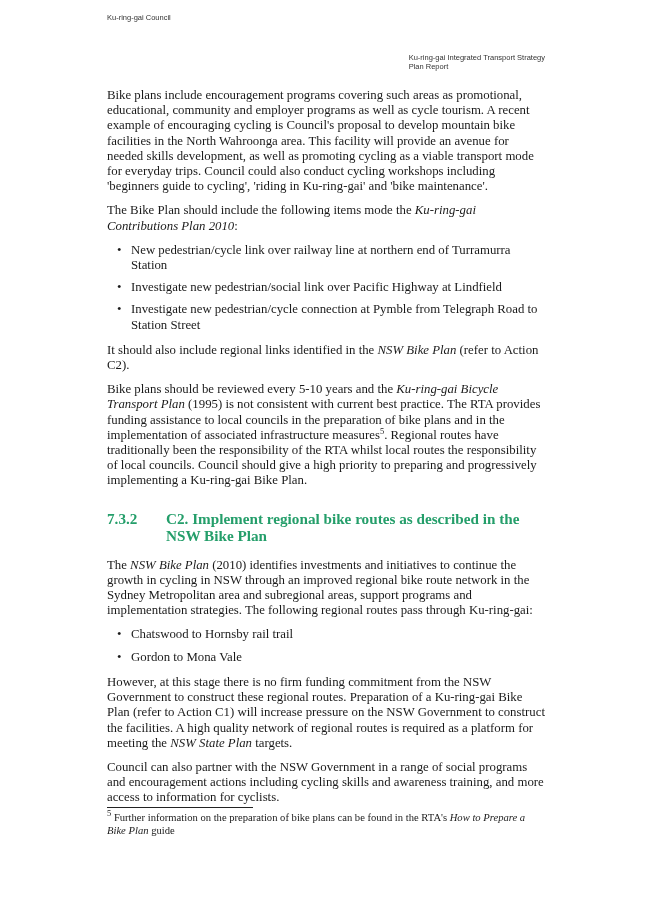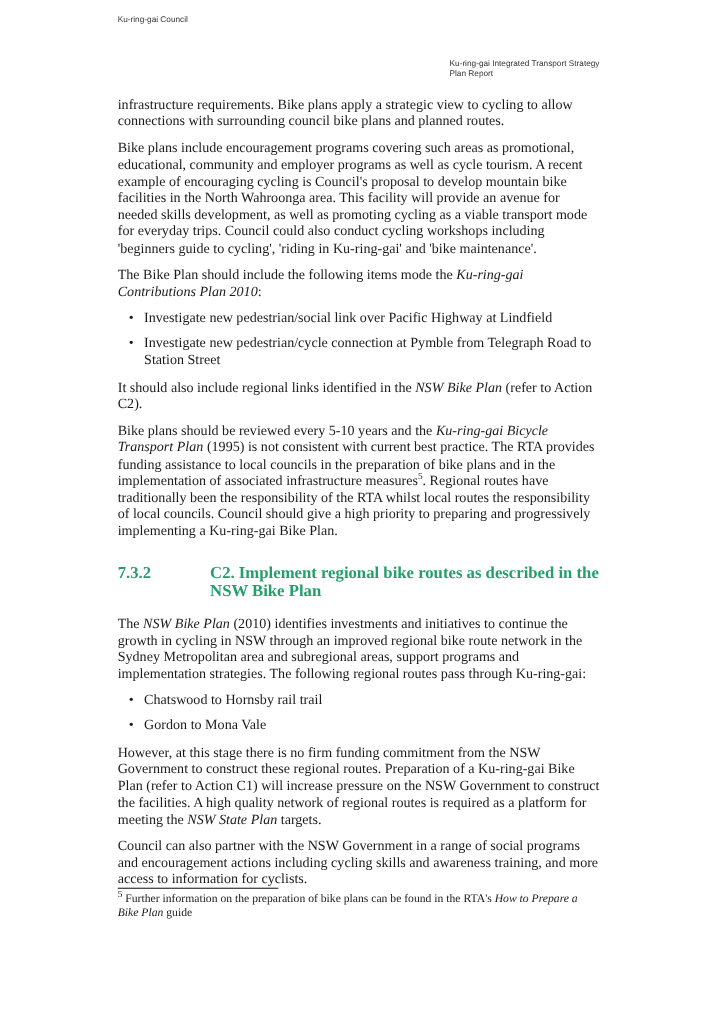--- a/index.html
+++ b/index.html
@@ -132,33 +132,33 @@
 
   <div class="running-header">
     <div class="left">Ku-ring-gai Council</div>
     <div class="right">
       <div>Ku-ring-gai Integrated Transport Strategy</div>
       <div>Plan Report</div>
     </div>
   </div>
 
   <div class="content">
-    <p><span>infrastructure requirements. Bike plans apply a strategic view to cycling to allow connections with surrounding council bike plans and planned routes.</span></p>
     <p><span>Bike plans include encouragement programs covering such areas as promotional, educational, community and employer programs as well as cycle tourism. A recent example of encouraging cycling is Council's proposal to develop mountain bike facilities in the North Wahroonga area. This facility will provide an avenue for needed skills development, as well as promoting cycling as a viable transport mode for everyday trips. Council could also conduct cycling workshops including 'beginners guide to cycling', 'riding in Ku-ring-gai' and 'bike maintenance'.</span></p>
     <p><span>The Bike Plan should include the following items mode the </span><em>Ku-ring-gai Contributions Plan 2010</em><span>:</span></p>
 
     <ul class="bullets">
+      <li><span>New pedestrian/cycle link over railway line at northern end of Turramurra Station</span></li>
       <li><span>Investigate new pedestrian/social link over Pacific Highway at Lindfield</span></li>
       <li><span>Investigate new pedestrian/cycle connection at Pymble from Telegraph Road to Station Street</span></li>
     </ul>
 
     <p><span>It should also include regional links identified in the </span><em>NSW Bike Plan</em><span> (refer to Action C2).</span></p>
     <p><span>Bike plans should be reviewed every 5-10 years and the </span><em>Ku-ring-gai Bicycle Transport Plan</em><span> (1995) is not consistent with current best practice. The RTA provides funding assistance to local councils in the preparation of bike plans and in the implementation of associated infrastructure measures</span><sup>5</sup><span>. Regional routes have traditionally been the responsibility of the RTA whilst local routes the responsibility of local councils. Council should give a high priority to preparing and progressively implementing a Ku-ring-gai Bike Plan.</span></p>
 
-    <div class="section-heading heading-green" style="color: rgb(36, 158, 106); gap: 25px;">
+    <div class="section-heading heading-green" style="color: rgb(36, 158, 106);">
       <div class="num">7.3.2</div>
       <div class="title">C2. Implement regional bike routes as described in the NSW Bike Plan</div>
     </div>
 
     <p><span>The </span><em>NSW Bike Plan</em><span> (2010) identifies investments and initiatives to continue the growth in cycling in NSW through an improved regional bike route network in the Sydney Metropolitan area and subregional areas, support programs and implementation strategies. The following regional routes pass through Ku-ring-gai:</span></p>
 
     <ul class="bullets">
       <li><span>Chatswood to Hornsby rail trail</span></li>
       <li><span>Gordon to Mona Vale</span></li>
     </ul>

